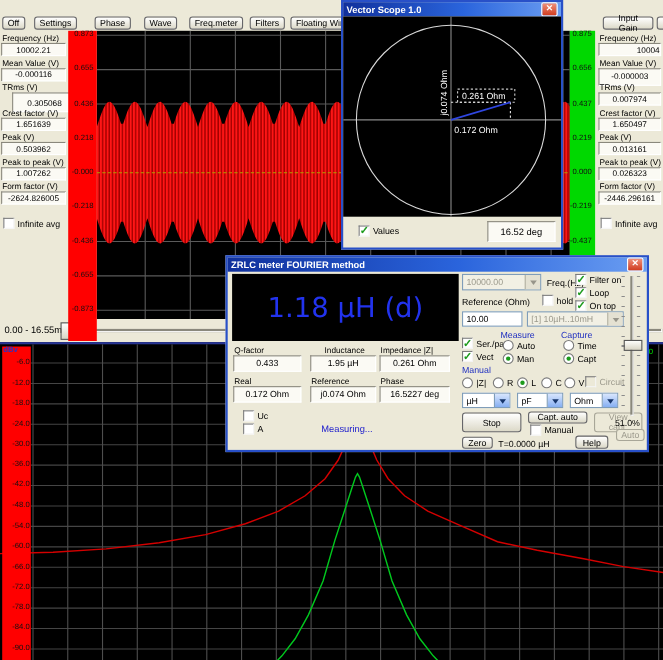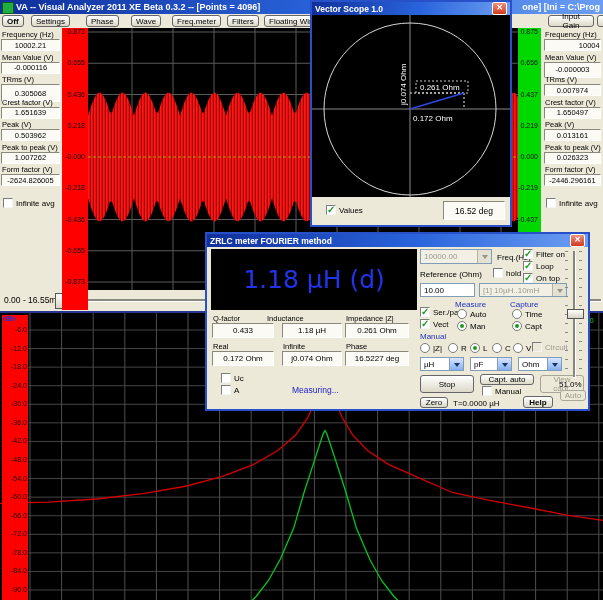--- a/index.html
+++ b/index.html
@@ -9,21 +9,21 @@
   
   .titlebar{background:linear-gradient(90deg,#10309c 0%,#2a64dc 55%,#6b9ef2 100%);
             color:#fff;font-weight:bold;font-size:9px;display:flex;align-items:center;
             padding:0 3px;box-sizing:border-box;}
   .close-x{width:13px;height:11px;background:linear-gradient(#f0927c,#cf3a1e);border:1px solid #fff;
            border-radius:2px;color:#fff;font-size:8px;line-height:9px;text-align:center;margin-left:auto;}
   
   .btn{background:linear-gradient(#ffffff,#dcd9c8);border:1px solid #66666a;border-radius:3px;
        font-family:"Liberation Sans",sans-serif;font-size:8px;text-align:center;
        display:flex;align-items:center;justify-content:center;box-sizing:border-box;padding:0 4px;}
-  .btn.bold{font-weight:bold;}
+  .btn.bold{font-weight:normal;}
   .btn.disabled{color:#9b998c;background:#ece9d8;border-color:#a8a698;}
   
   .fld{background:#fbfaf4;border:1px solid;border-color:#8a887c #ffffff #ffffff #8a887c;
        display:flex;align-items:center;justify-content:center;font-size:7.5px;box-sizing:border-box;overflow:hidden;}
   .lbl{font-size:7.5px;white-space:nowrap;}
   .bluelbl{color:#2030c0;font-size:8px;white-space:nowrap;}
   
   .cbrow{display:flex;align-items:center;gap:3px;}
   .cb{width:10px;height:10px;background:#fff;border:1px solid;border-color:#7c7c7c #f4f4f4 #f4f4f4 #7c7c7c;
       position:relative;flex:0 0 auto;box-sizing:border-box;}
@@ -49,46 +49,41 @@
   
   .sunken-line{background:#8a887c;border-bottom:1px solid #fff;border-right:1px solid #fff;}
   .thumb{background:linear-gradient(#fdfdfb,#d8d4c4);border:1px solid #555;}
   .vticks{background:repeating-linear-gradient(to bottom,#8a8a8a 0 1px,transparent 1px 9px);}
 </style>
 </head>
 <body>
 
 <div id="screen">
 
-  <div class="titlebar abs" style="left:0;top:0;width:603px;height:14px;">
-    <span class="abs" style="left:2px;top:2px;width:10px;height:10px;background:#1fae3f;border:1px solid #0a5e1d;"></span>
-    <span class="abs" style="left:16px;top:2px;white-space:nowrap;">VA -- Visual Analyzer 2011 XE Beta 0.3.2 --   [Points = 4096]</span>
-    <span class="abs" style="right:3px;top:2px;white-space:nowrap;">one]   [Ini = C:\Prog</span>
-  </div>
 
   <div class="abs" style="left:0;top:14px;width:603px;height:14px;">
     <div class="btn bold abs" style="left:2px;top:1px;height:12px;">Off</div>
     <div class="btn abs" style="left:31px;top:1px;height:12px;">Settings</div>
     <div class="btn abs" style="left:86px;top:1px;height:12px;">Phase</div>
     <div class="btn abs" style="left:131px;top:1px;height:12px;">Wave</div>
     <div class="btn abs" style="left:172px;top:1px;height:12px;">Freq.meter</div>
     <div class="btn abs" style="left:227px;top:1px;height:12px;">Filters</div>
     <div class="btn abs" style="left:264px;top:1px;height:12px;">Floating Windows mode</div>
     <div class="btn bold abs" style="left:363px;top:1px;height:12px;">HELP</div>
     <div class="btn abs" style="left:548px;top:1px;height:12px;width:46px;">Input Gain</div>
     <div class="btn abs" style="left:597px;top:1px;height:12px;width:10px;"></div>
   </div>
 
   <div class="abs" style="left:0;top:28px;width:62px;height:282px;background:#ece9d8;">
     <div class="lbl abs" style="left:2px;top:2px;">Frequency (Hz)</div>
     <div class="fld abs" style="left:1px;top:11px;width:59px;height:12px;">10002.21</div>
     <div class="lbl abs" style="left:2px;top:24.5px;">Mean Value (V)</div>
     <div class="fld abs" style="left:1px;top:33.5px;width:59px;height:12px;">-0.000116</div>
     <div class="lbl abs" style="left:2px;top:47px;">TRms (V)</div>
-    <div class="fld abs" style="left:1px;top:56px;width:59px;height:18px;">0.305068</div>
+    <div class="fld abs" style="left:11px;top:56px;width:59px;height:18px;">0.305068</div>
     <div class="lbl abs" style="left:2px;top:69.5px;">Crest factor (V)</div>
     <div class="fld abs" style="left:1px;top:78.5px;width:59px;height:12px;">1.651639</div>
     <div class="lbl abs" style="left:2px;top:92px;">Peak (V)</div>
     <div class="fld abs" style="left:1px;top:101px;width:59px;height:12px;">0.503962</div>
     <div class="lbl abs" style="left:2px;top:114.5px;">Peak to peak (V)</div>
     <div class="fld abs" style="left:1px;top:123.5px;width:59px;height:12px;">1.007262</div>
     <div class="lbl abs" style="left:2px;top:137px;">Form factor (V)</div>
     <div class="fld abs" style="left:1px;top:146px;width:59px;height:12px;">-2624.826005</div>
     <div class="cbrow abs" style="left:3px;top:170px;">
       <span class="cb"></span>
@@ -273,27 +268,27 @@
       <span>ZRLC meter FOURIER method</span>
       <span class="close-x">✕</span>
     </div>
     <div style="position:relative;width:381px;height:162px;">
 
       <div class="abs" style="left:4px;top:2px;width:206px;height:61px;background:#000;display:flex;align-items:center;justify-content:center;">
         <span style="color:#2233ee;font-size:25px;font-family:'DejaVu Sans',sans-serif;">1.18 µH (d)</span>
       </div>
 
       <div class="lbl abs" style="left:6px;top:67px;">Q-factor</div>
-      <div class="lbl abs" style="left:60px;top:67px;">Inductance</div>
+      <div class="lbl abs" style="left:88px;top:67px;">Inductance</div>
       <div class="lbl abs" style="left:139px;top:67px;">Impedance |Z|</div>
       <div class="fld abs" style="left:5px;top:76px;width:62px;height:15px;font-size:8px;">0.433</div>
-      <div class="fld abs" style="left:75px;top:76px;width:60px;height:15px;font-size:8px;">1.18 µH</div>
+      <div class="fld abs" style="left:75px;top:76px;width:60px;height:15px;font-size:8px;">1.95 µH</div>
       <div class="fld abs" style="left:138px;top:76px;width:64px;height:15px;font-size:8px;">0.261 Ohm</div>
       <div class="lbl abs" style="left:6px;top:95px;">Real</div>
-      <div class="lbl abs" style="left:76px;top:95px;">Infinite</div>
+      <div class="lbl abs" style="left:76px;top:95px;">Reference</div>
       <div class="lbl abs" style="left:139px;top:95px;">Phase</div>
       <div class="fld abs" style="left:5px;top:104px;width:62px;height:15px;font-size:8px;">0.172 Ohm</div>
       <div class="fld abs" style="left:75px;top:104px;width:60px;height:15px;font-size:8px;">j0.074 Ohm</div>
       <div class="fld abs" style="left:138px;top:104px;width:64px;height:15px;font-size:8px;">16.5227 deg</div>
 
       <div class="cbrow abs" style="left:14px;top:126px;">
         <span class="cb"></span>
         <span class="cblbl">Uc</span>
       </div>
       <div class="cbrow abs" style="left:14px;top:138px;">

